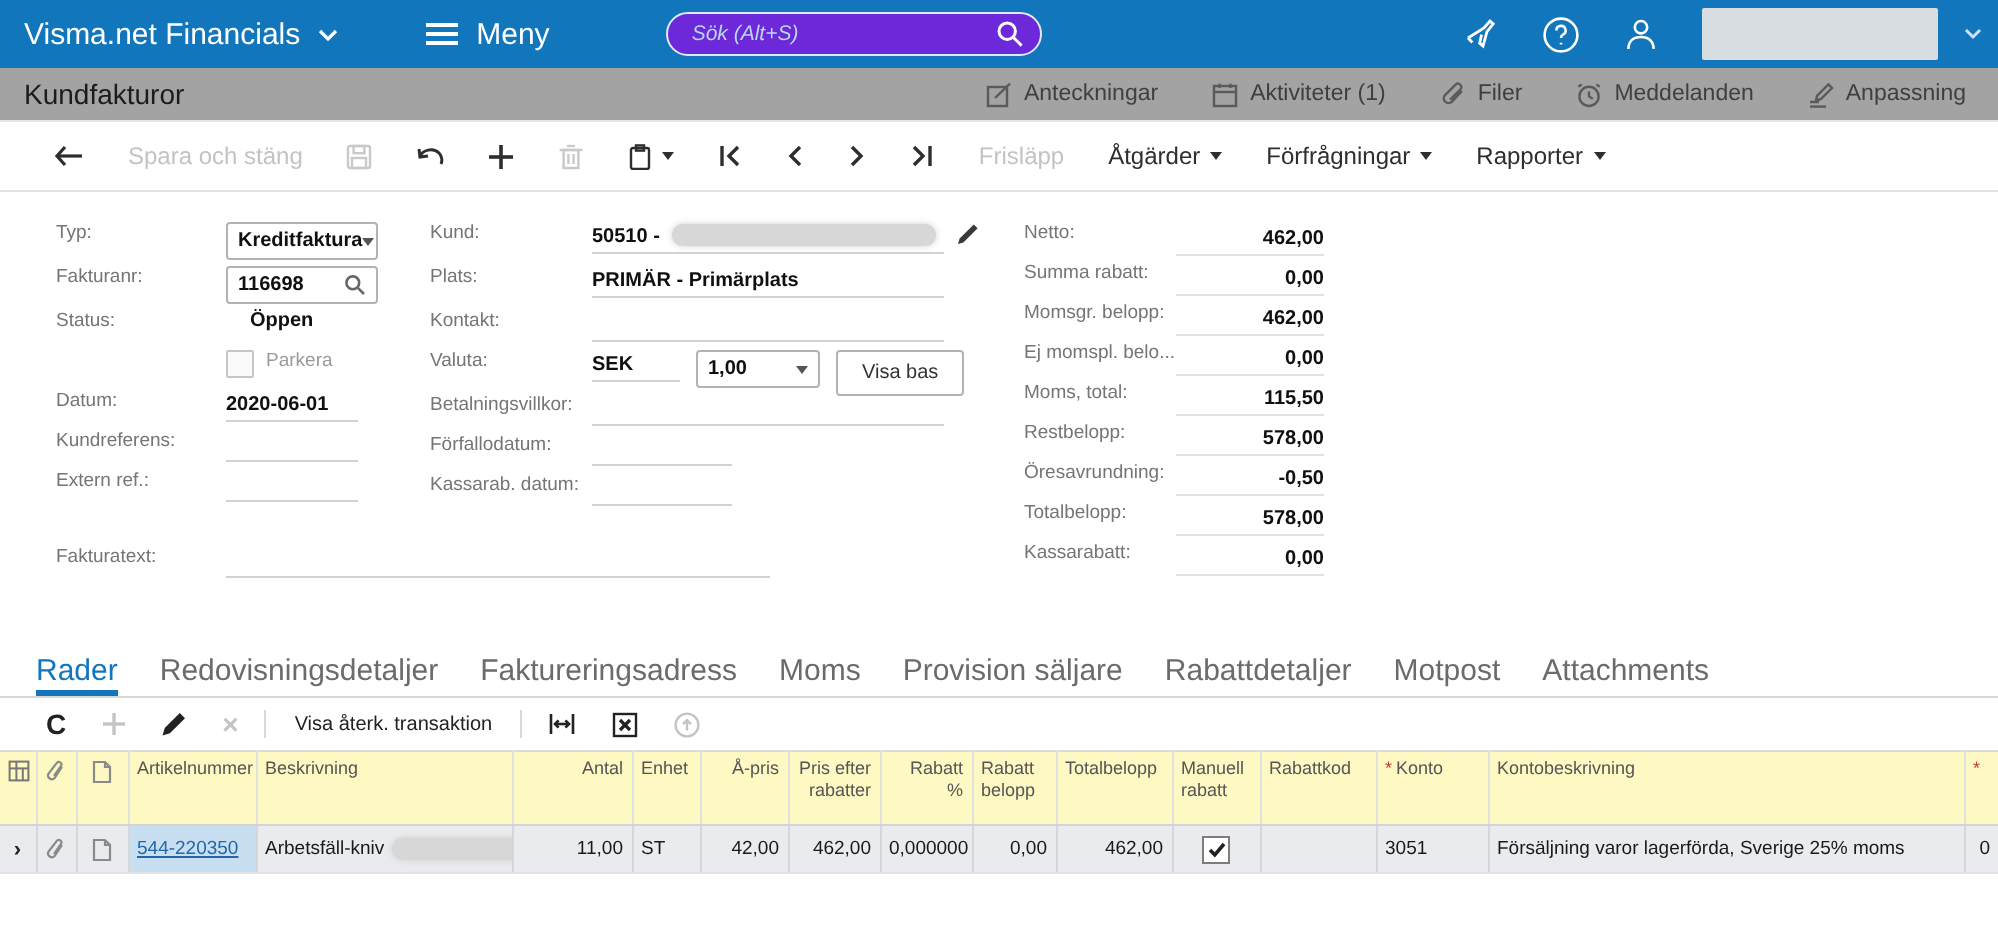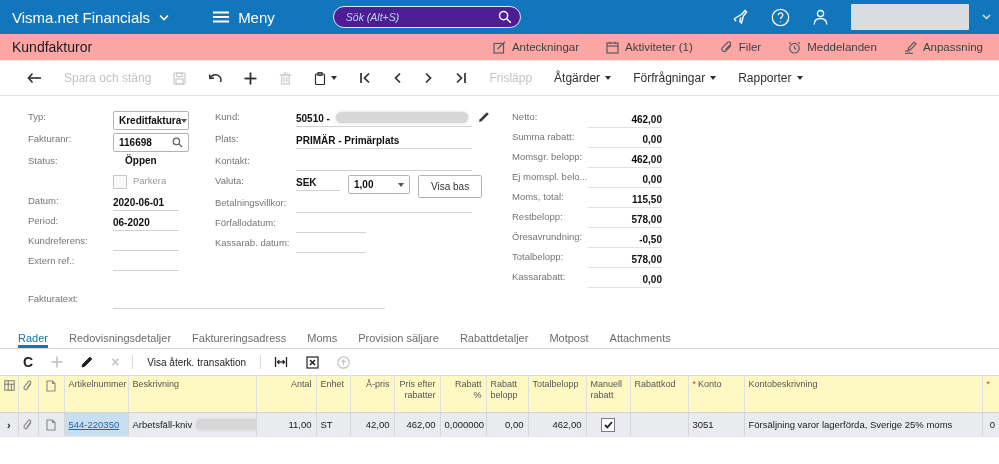--- a/index.html
+++ b/index.html
@@ -11,32 +11,32 @@
   svg{display:block;}
   .caret{width:0;height:0;border-left:3.5px solid transparent;border-right:3.5px solid transparent;border-top:4px solid currentColor;display:inline-block;}
 
   
   .topbar{height:34px;background:#1276bc;display:flex;align-items:center;color:#fff;padding:0 8px 0 12px;box-sizing:border-box;}
   .brand{display:flex;align-items:center;gap:9px;font-size:15px;cursor:pointer;}
   .menu-btn{display:flex;align-items:center;gap:9px;font-size:15px;margin-left:44px;cursor:pointer;}
   .search{position:relative;margin-left:58px;width:188px;}
   .search input{
     width:100%;height:22px;box-sizing:border-box;border:1px solid #ddebf5;border-radius:12px;
-    background:#4c1d95;color:#d7e9f5;font-style:italic;font-size:10.5px;padding:0 26px 0 12px;outline:none;
+    background:#6d28d9;color:#d7e9f5;font-style:italic;font-size:10.5px;padding:0 26px 0 12px;outline:none;
     font-family:"Liberation Sans",sans-serif;
   }
   .search input::placeholder{color:#b9d7ec;}
   .search .mag{position:absolute;right:9px;top:4px;}
   .top-right{margin-left:auto;display:flex;align-items:center;gap:21px;}
   .top-icon{cursor:pointer;}
   .redact-user{width:118px;height:26px;background:#d8dde1;border-radius:1px;}
   .top-chev{color:#cfe3f2;margin-left:-8px;}
 
   
-  .pagehead{height:26px;display:flex;align-items:center;border-bottom:1px solid #e5e5e5;padding:0 16px 0 12px;background:#fca5a5;}
+  .pagehead{height:26px;display:flex;align-items:center;border-bottom:1px solid #e5e5e5;padding:0 16px 0 12px;background:#a3a3a3;}
   .pagehead .title{font-size:14px;color:#1c1c1c;font-weight:400;}
   .ph-links{margin-left:auto;display:flex;gap:27px;}
   .ph-link{display:flex;align-items:center;gap:6px;font-size:11.5px;color:#3f3f3f;cursor:pointer;justify-content:space-between;}
   .ph-link svg{stroke:#5a5a5a;}
 
   
   .toolbar{height:34px;display:flex;align-items:center;border-bottom:1px solid #e2e2e2;padding-left:16px;}
   .tb{display:flex;align-items:center;gap:5px;padding:0 11px;font-size:12px;color:#2e2e2e;cursor:pointer;white-space:nowrap;}
   .tb svg{stroke:#2e2e2e;}
   .tb.disabled{color:#c3c3c3;cursor:default;}
@@ -66,21 +66,21 @@
   .pencil-btn{margin-left:6px;cursor:pointer;}
   .spacer18{height:18px;}
   
   .trow{display:flex;align-items:flex-start;height:20px;}
   .tlabel{flex:0 0 76px;color:#757575;font-size:9.5px;white-space:nowrap;overflow:hidden;}
   .tvalwrap{flex:1;border-bottom:1px solid #e2e2e2;height:16px;display:flex;align-items:center;justify-content:flex-end;}
   .tval{font-size:10px;font-weight:700;color:#101010;}
 
   
   .tabs{display:flex;gap:21px;height:22px;border-bottom:1px solid #d8d8d8;padding-left:18px;align-items:flex-end;box-sizing:border-box;}
-  .tab{font-size:11px;color:#6b6b6b;padding-bottom:4px;cursor:pointer;white-space:nowrap;}
+  .tab{font-size:15px;color:#6b6b6b;padding-bottom:4px;cursor:pointer;white-space:nowrap;}
   .tab.active{color:#1276bc;border-bottom:3px solid #1276bc;padding-bottom:1px;}
 
   
   .gridbar{height:26px;display:flex;align-items:center;padding-left:14px;}
   .gb{display:flex;align-items:center;padding:0 9px;cursor:pointer;color:#222;}
   .gb.disabled{color:#c4c4c4;cursor:default;}
   .gb svg{stroke:currentColor;}
   .gb .glyph{font-size:14px;font-weight:700;line-height:13px;}
   .gb-text{font-size:10px;color:#222;padding:0 10px;cursor:pointer;white-space:nowrap;}
   .gb-sep{width:1px;height:14px;background:#d9d9d9;margin:0 4px;}
@@ -308,26 +308,20 @@
     </div>
     <div class="frow">
       <span class="flabel"></span>
       <span class="checkbox"></span>
       <span class="cb-label">Parkera</span>
     </div>
     <div class="frow">
       <span class="flabel">Datum:</span>
       <span class="ufield w66">
           <span>2020-06-01</span>
-        </span>
-    </div>
-    <div class="frow">
-      <span class="flabel">Period:</span>
-      <span class="ufield w66">
-          <span>06-2020</span>
         </span>
     </div>
     <div class="frow">
       <span class="flabel">Kundreferens:</span>
       <span class="ufield w66"></span>
     </div>
     <div class="frow">
       <span class="flabel">Extern ref.:</span>
       <span class="ufield w66"></span>
     </div>

